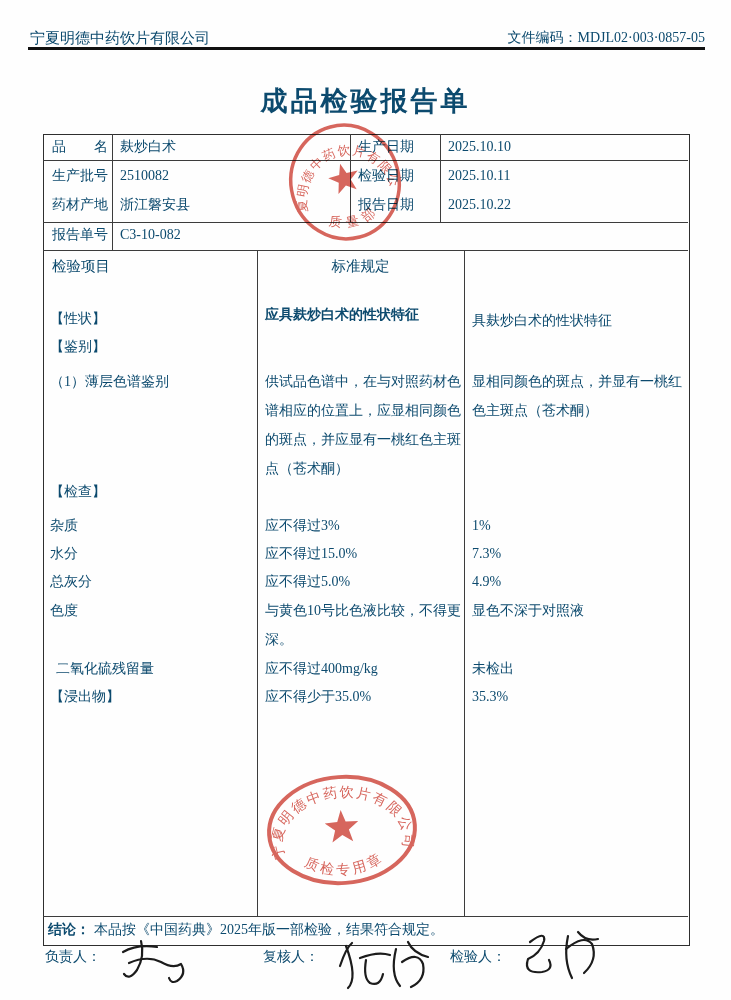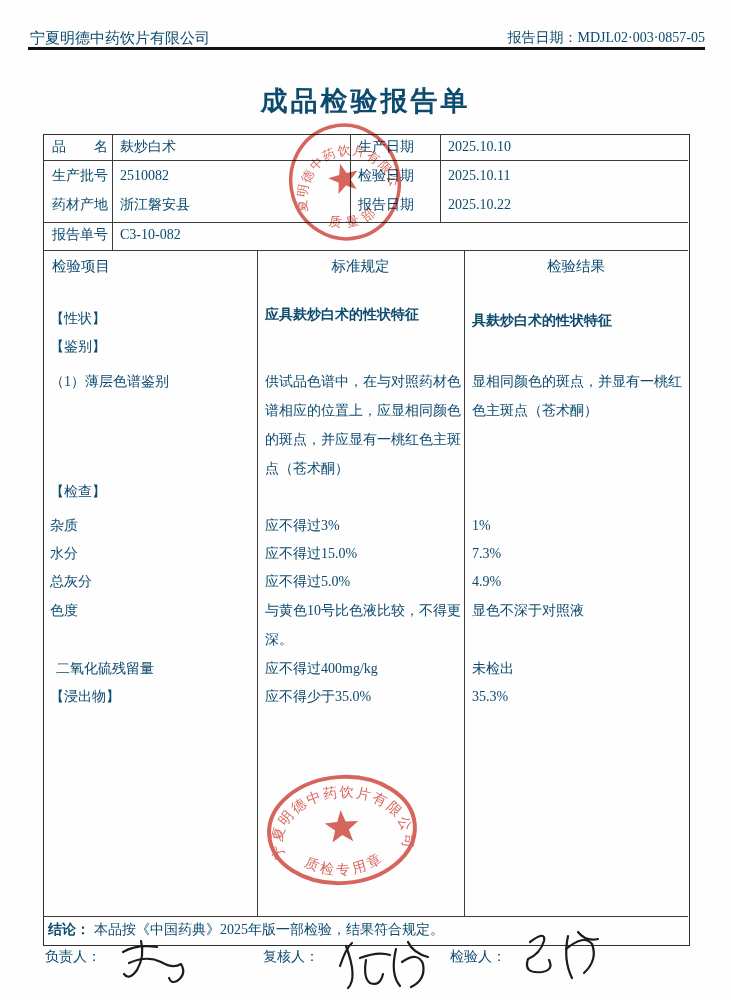--- a/index.html
+++ b/index.html
@@ -20,21 +20,21 @@
   .sig{position:absolute;}
   .sig path{fill:none;stroke:#1c1c1c;stroke-width:2.2;stroke-linecap:round;stroke-linejoin:round;}
   .bold{font-weight:bold;}
 </style>
 </head>
 <body>
 
 <div class="page">
 
   <span class="t" style="left:30px;top:31px;font-size:15px;">宁夏明德中药饮片有限公司</span>
-  <span class="t" style="right:26px;top:31px;"><span>报告日期：</span><span>MDJL02·003·0857-05</span></span>
+  <span class="t" style="right:26px;top:31px;"><span>文件编码：</span><span>MDJL02·003·0857-05</span></span>
   <div class="hdr-rule" style="left:28px;top:47px;width:677px;"></div>
 
   <div class="title" style="top:83px;">成品检验报告单</div>
 
   <div class="frame" style="left:43px;top:134px;width:645px;height:810px;"></div>
 
   <div class="hline" style="left:43px;top:160px;width:645px;"></div>
   <div class="hline" style="left:43px;top:222px;width:645px;"></div>
   <div class="hline" style="left:43px;top:250px;width:645px;"></div>
   <div class="hline" style="left:43px;top:916px;width:645px;"></div>
@@ -58,25 +58,24 @@
   <span class="t" style="left:52px;top:198px;">药材产地</span>
   <span class="t" style="left:120px;top:198px;">浙江磐安县</span>
   <span class="t" style="left:358px;top:198px;">报告日期</span>
   <span class="t" style="left:448px;top:198px;">2025.10.22</span>
 
   <span class="t" style="left:52px;top:228px;">报告单号</span>
   <span class="t" style="left:120px;top:228px;">C3-10-082</span>
 
   <span class="t colhead" style="left:52px;top:259px;">检验项目</span>
   <span class="t colhead" style="left:257px;top:259px;width:207px;text-align:center;">标准规定</span>
-  <span class="t colhead" style="left:464px;top:259px;width:224px;text-align:center;">检验结果</span>
 
   <span class="t" style="left:50px;top:312px;">【性状】</span>
   <div class="wrap" style="left:265px;top:300px;width:196px;font-weight:bold;">应具麸炒白术的性状特征</div>
-  <div class="wrap" style="left:472px;top:306px;width:210px;font-weight:bold;">具麸炒白术的性状特征</div>
+  <div class="wrap" style="left:472px;top:306px;width:210px;">具麸炒白术的性状特征</div>
 
   <span class="t" style="left:50px;top:340px;">【鉴别】</span>
 
   <span class="t" style="left:50px;top:375px;">（1）薄层色谱鉴别</span>
   <div class="wrap" style="left:265px;top:367px;width:196px;">供试品色谱中，在与对照药材色谱相应的位置上，应显相同颜色的斑点，并应显有一桃红色主斑点（苍术酮）</div>
   <div class="wrap" style="left:472px;top:367px;width:210px;">显相同颜色的斑点，并显有一桃红色主斑点（苍术酮）</div>
 
   <span class="t" style="left:50px;top:485px;">【检查】</span>
 
   <span class="t" style="left:50px;top:519px;">杂质</span>

